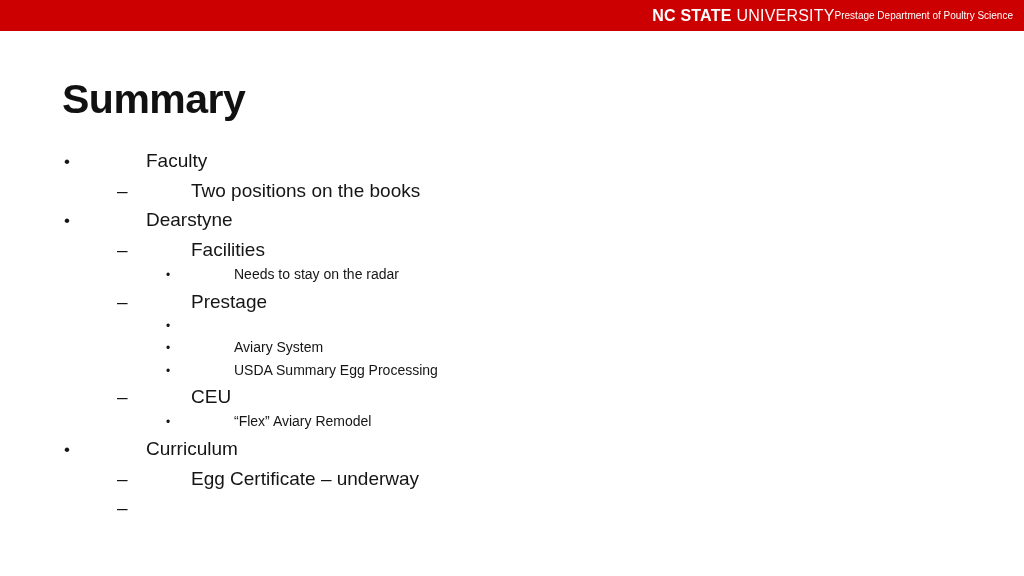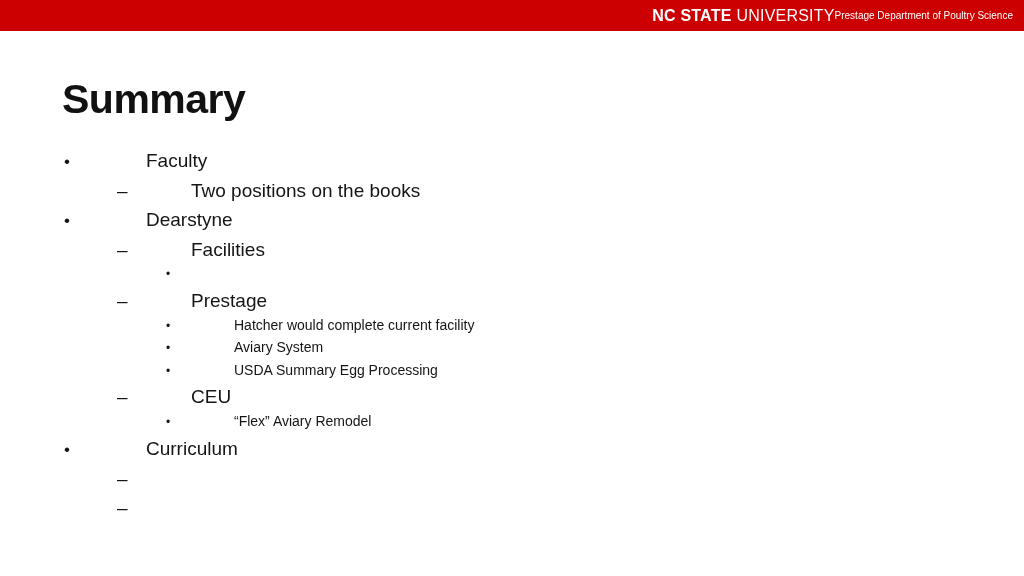--- a/index.html
+++ b/index.html
@@ -83,28 +83,28 @@
       <li class="row l1">
         <span class="marker">•</span>
         <span class="label">Dearstyne</span>
       </li>
       <li class="row l2">
         <span class="marker">–</span>
         <span class="label">Facilities</span>
       </li>
       <li class="row l3">
         <span class="marker">•</span>
+        <span class="label">Needs to stay on the radar</span>
       </li>
       <li class="row l2">
         <span class="marker">–</span>
         <span class="label">Prestage</span>
       </li>
       <li class="row l3">
         <span class="marker">•</span>
-        <span class="label">Hatcher would complete current facility</span>
       </li>
       <li class="row l3">
         <span class="marker">•</span>
         <span class="label">Aviary System</span>
       </li>
       <li class="row l3">
         <span class="marker">•</span>
         <span class="label">USDA Summary Egg Processing</span>
       </li>
       <li class="row l2">
@@ -114,18 +114,19 @@
       <li class="row l3">
         <span class="marker">•</span>
         <span class="label">“Flex” Aviary Remodel</span>
       </li>
       <li class="row l1">
         <span class="marker">•</span>
         <span class="label">Curriculum</span>
       </li>
       <li class="row l2">
         <span class="marker">–</span>
+        <span class="label">Egg Certificate – underway</span>
       </li>
       <li class="row l2">
         <span class="marker">–</span>
       </li>
     </ul>
 </main>
 
 </body></html>

